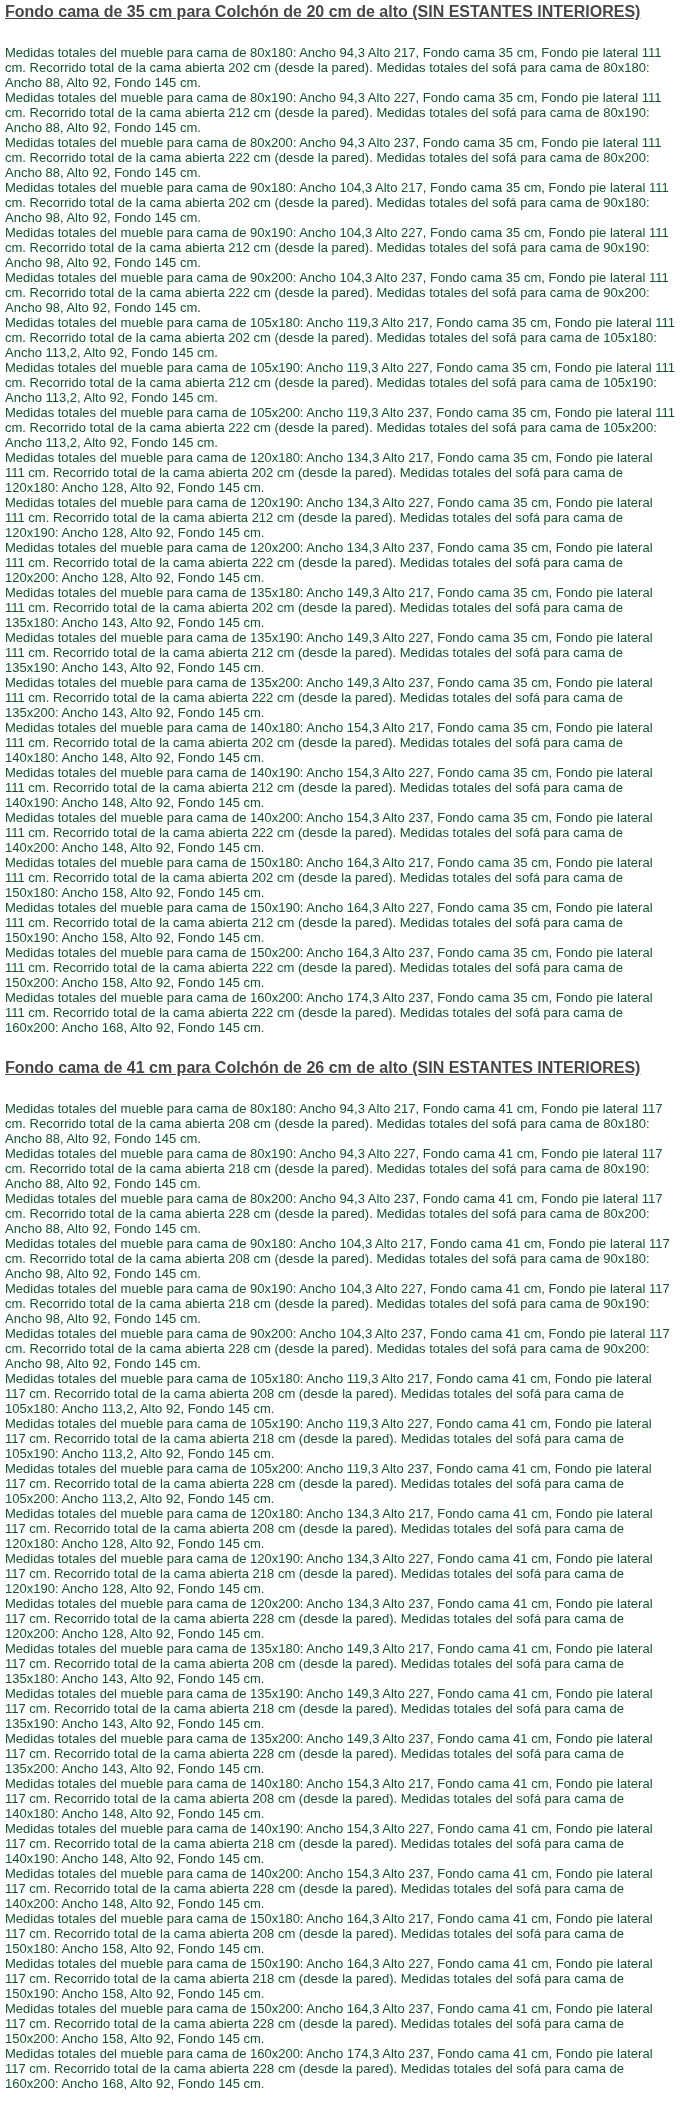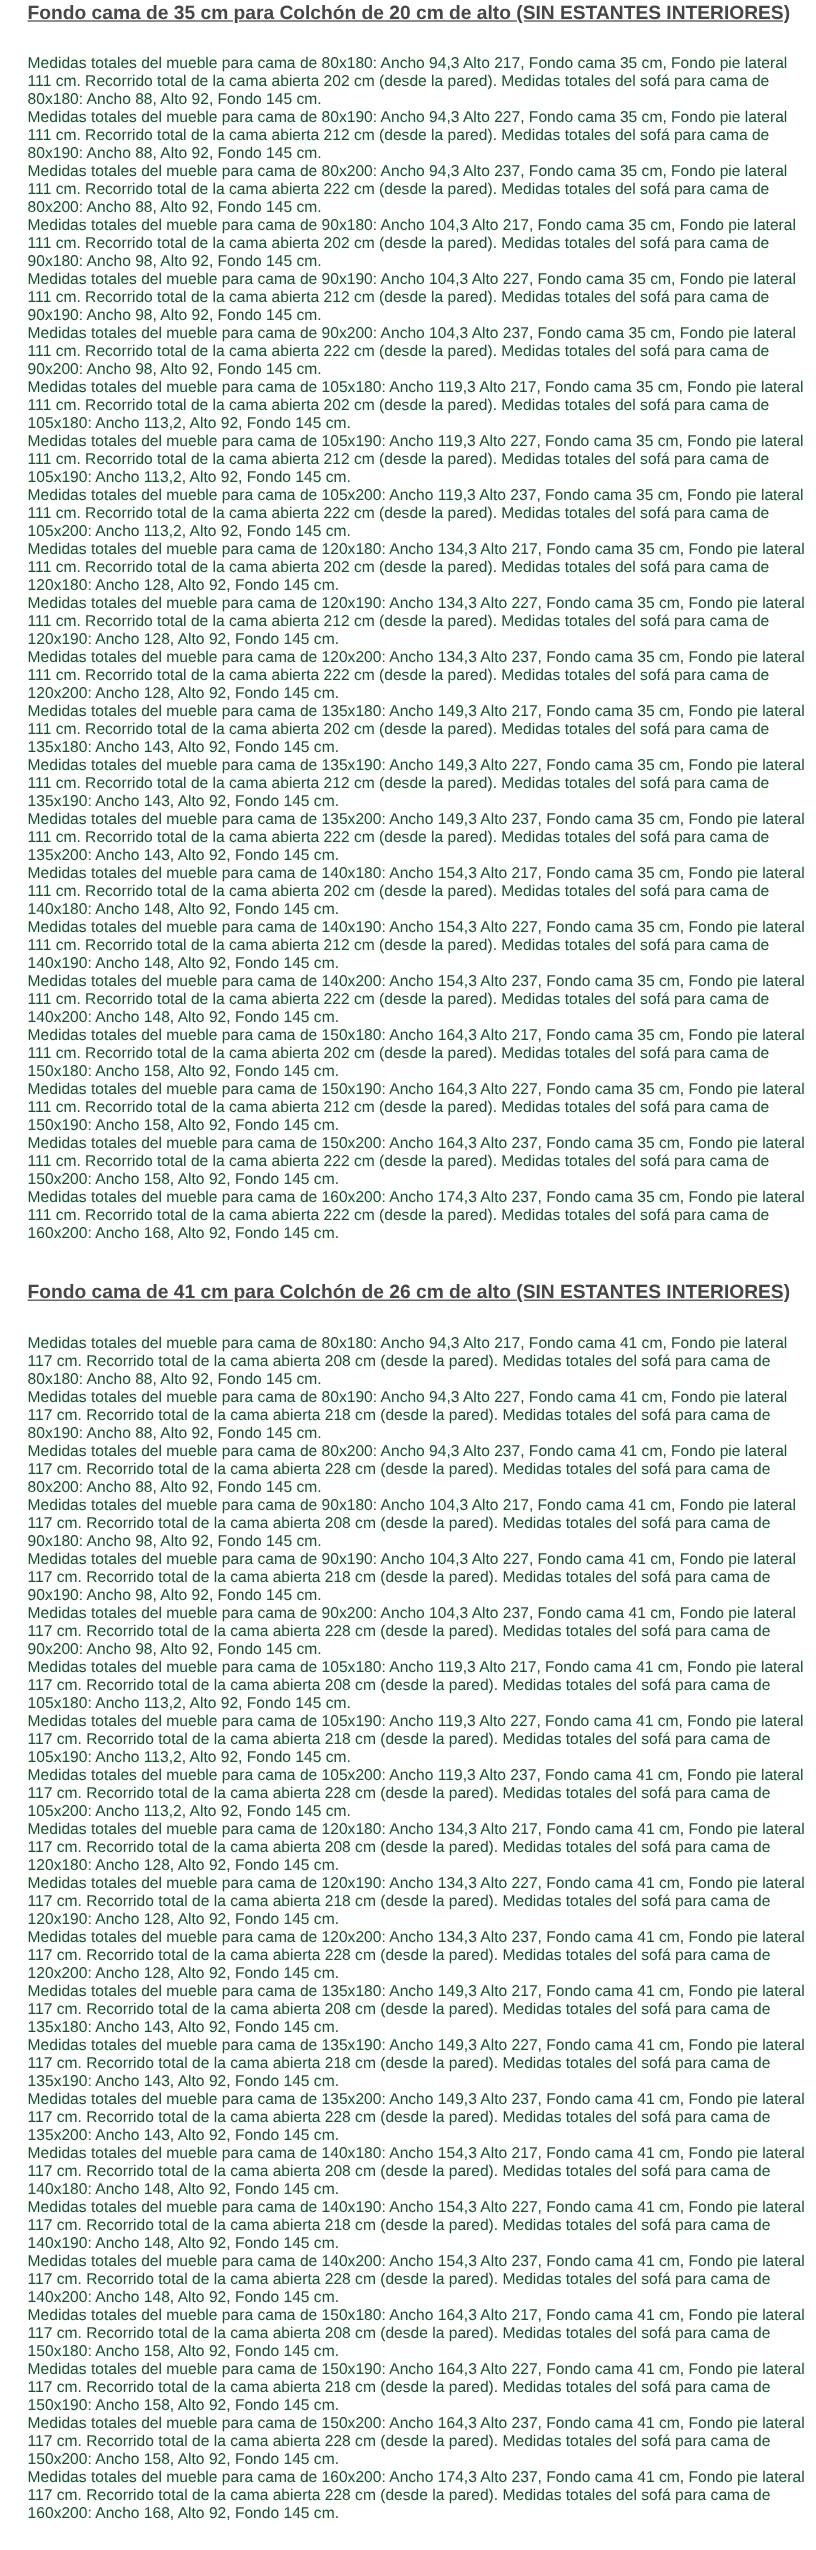--- a/index.html
+++ b/index.html
@@ -3,26 +3,26 @@
 <meta charset="utf-8">
 <style>
   html, body { margin: 0; padding: 0; }
   body {
     width: 680px;
     background: #ffffff;
     font-family: "Liberation Sans", sans-serif;
     -webkit-font-smoothing: antialiased;
   }
   .doc {
-    padding: 2px 5px 24px 23px;
+    padding: 2px 5px 24px 5px;
     box-sizing: border-box;
     width: 680px;
   }
   section.size-guide { margin: 0; }
-  section.size-guide + section.size-guide { margin-top: 33px; }
+  section.size-guide + section.size-guide { margin-top: 23px; }
   h2.section-heading {
     font-size: 16px;
     line-height: 20px;
     font-weight: bold;
     color: #474747;
     text-decoration: underline;
     margin: 0 0 23px 0;
     padding: 0;
   }
   p.entry {

